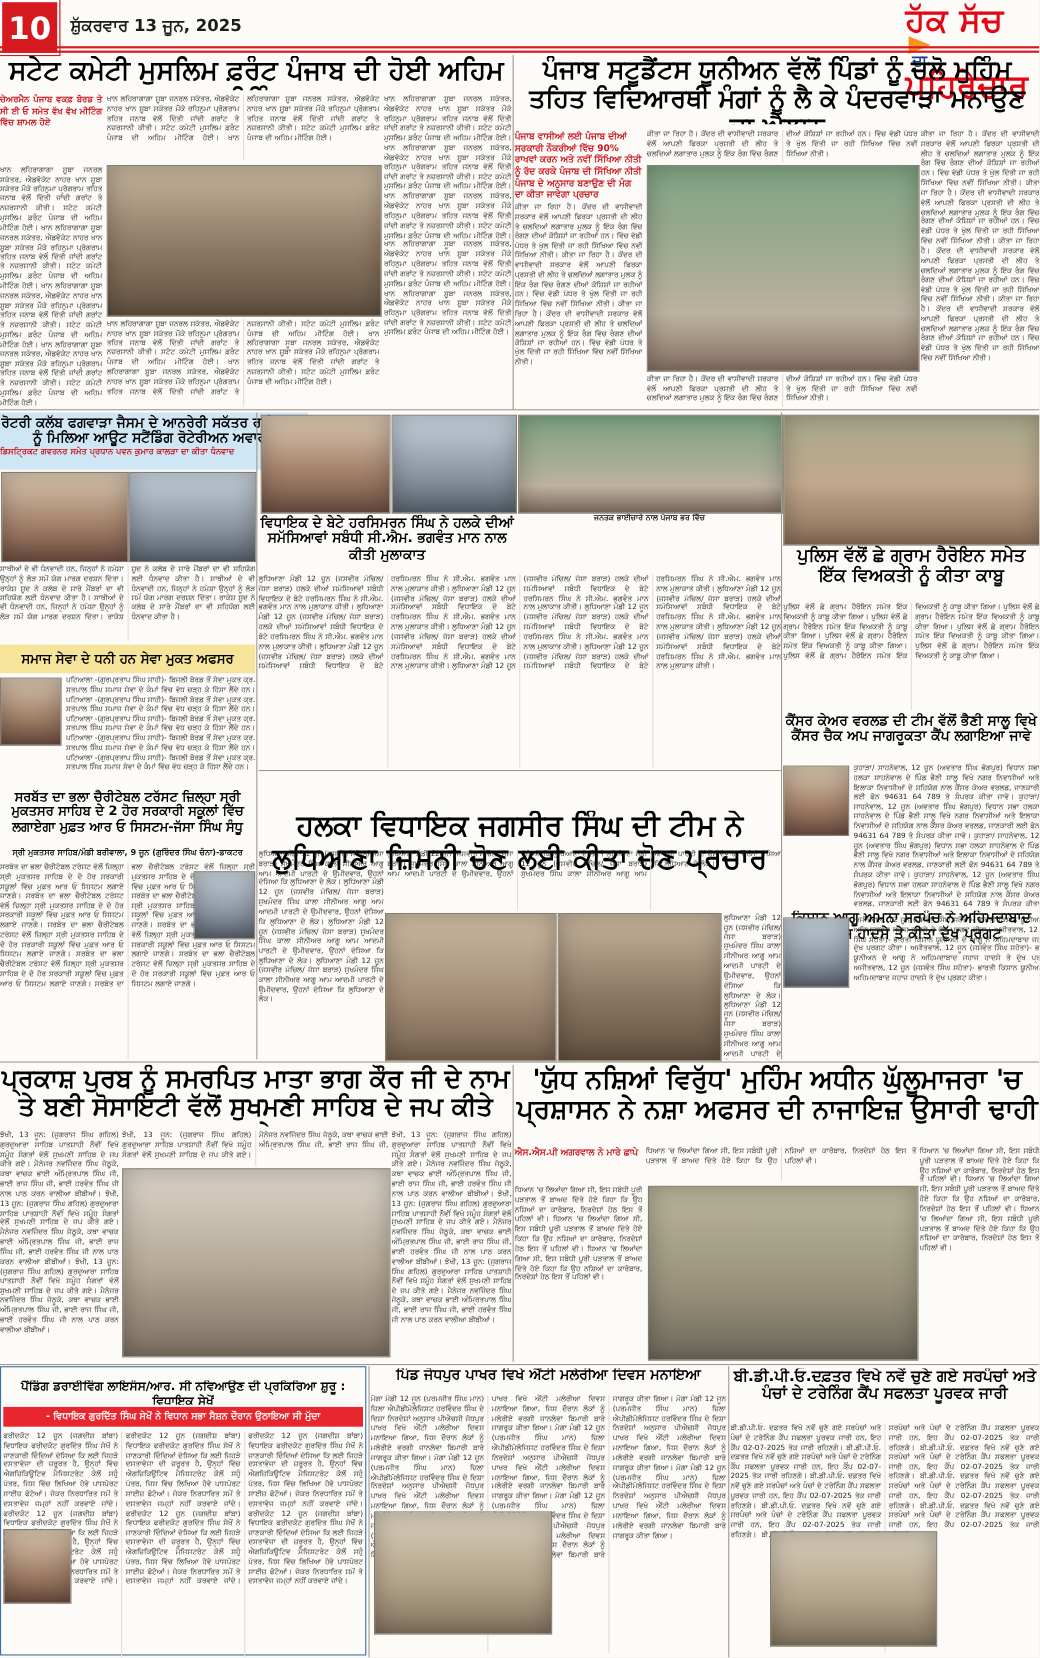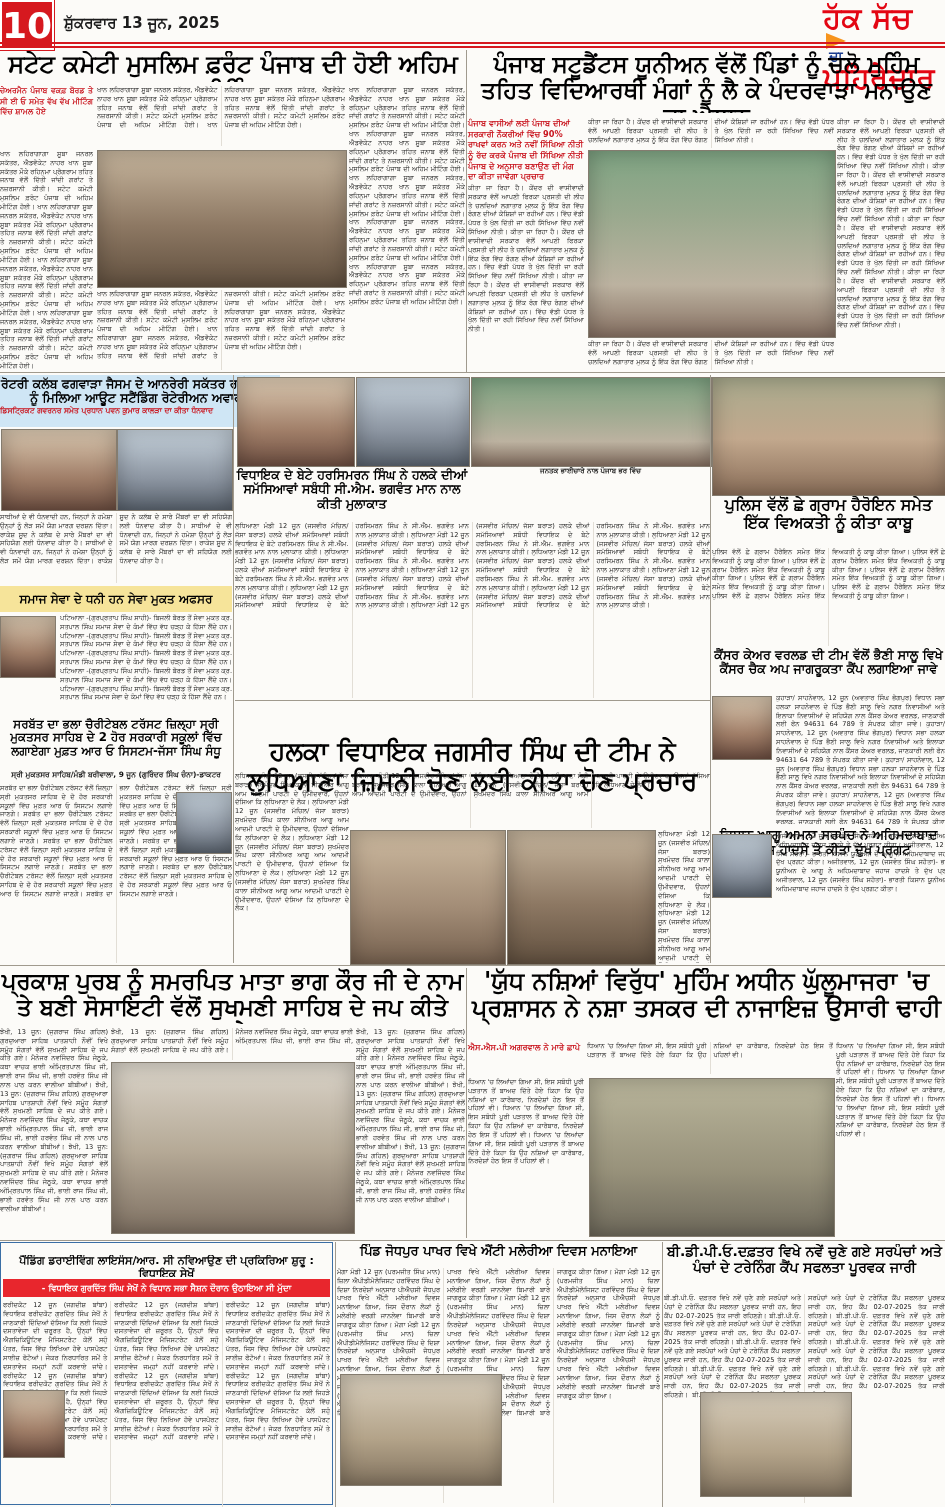--- a/index.html
+++ b/index.html
@@ -21,21 +21,21 @@
   .ph-police{background:linear-gradient(180deg,#a9aa8d 0%,#c2a88d 52%,#8a6e59 100%);}
   .ph-crowd{background:linear-gradient(180deg,#cdbaa0 0%,#a28c76 58%,#76614f 100%);}
   .ph-hall{background:linear-gradient(180deg,#dad4c9 0%,#b5a996 52%,#7e7062 100%);}
   .ph-khaki{background:linear-gradient(180deg,#b9b59b 0%,#98927b 58%,#6e695b 100%);}
   .ph-camp{background:linear-gradient(180deg,#d8cebc 0%,#b3a389 58%,#837460 100%);}
   .rule-h{background:#a09a8e;height:1px;}
   .rule-v{background:#a09a8e;width:1px;}
   .bar-red{background:#e8262d;color:#fff;font-weight:700;font-size:8.6px;display:flex;align-items:center;justify-content:center;overflow:hidden;}
   .bg-blue{background:#cfe6f5;}
   .bg-yellow{background:#f6e49a;}
-  .pgnum{background:#d6191f;color:#fff;font-weight:800;font-size:36px;display:flex;align-items:center;justify-content:center;border:2px solid #fff;outline:1px solid #d6191f;}
+  .pgnum{background:#d6191f;color:#fff;font-weight:800;font-size:28px;display:flex;align-items:center;justify-content:center;border:2px solid #fff;outline:1px solid #d6191f;}
   .date-txt{font-weight:700;font-size:15px;color:#1c1c1c;}
   .masthead{display:flex;align-items:flex-start;font-weight:800;font-size:29px;color:#e30613;letter-spacing:.5px;line-height:1;flex-direction:column;}
   .flagwrap{display:inline-flex;flex-direction:column;align-items:center;margin:0 3px;}
   .pennant{width:0;height:0;border-left:20px solid #f7941d;border-top:8px solid transparent;border-bottom:8px solid transparent;}
   .da{font-size:14px;font-weight:800;color:#1c3e8f;line-height:1.1;}
   .redsub{font-size:7.8px;line-height:1.35;color:#c9151e;font-weight:700;text-align:justify;}
   .redsub-c{font-size:8.2px;line-height:1.3;color:#c9151e;font-weight:700;}
   .float-ph{float:left;margin:2px 4px 2px 0;}
 </style>
 </head>
@@ -132,21 +132,21 @@
   <div class="abs body-txt" style="left:658px;top:830px;width:52px;height:133px;">ਲੁਧਿਆਣਾ ਮੰਡੀ 12 ਜੂਨ (ਜਸਵੀਰ ਮੱਚਿਲ/ ਜੱਸਾ ਬਰਾੜ) ਸੁਖਮੰਦਰ ਸਿੰਘ ਕਾਲਾ ਸੀਨੀਅਰ ਆਗੂ ਆਮ ਆਦਮੀ ਪਾਰਟੀ ਦੇ ਉਮੀਦਵਾਰ, ਉਹਨਾਂ ਦੱਸਿਆ ਕਿ ਲੁਧਿਆਣਾ ਦੇ ਲੋਕ। ਲੁਧਿਆਣਾ ਮੰਡੀ 12 ਜੂਨ (ਜਸਵੀਰ ਮੱਚਿਲ/ ਜੱਸਾ ਬਰਾੜ) ਸੁਖਮੰਦਰ ਸਿੰਘ ਕਾਲਾ ਸੀਨੀਅਰ ਆਗੂ ਆਮ ਆਦਮੀ ਪਾਰਟੀ ਦੇ ਉਮੀਦਵਾਰ, ਉਹਨਾਂ ਦੱਸਿਆ ਕਿ ਲੁਧਿਆਣਾ ਦੇ ਲੋਕ।</div>
 
   <div class="abs rule-h" style="left:0;top:965px;width:945px;"></div>
 
   <div class="abs hl" style="left:0;top:968px;width:465px;height:56px;font-size:23px;">ਪ੍ਰਕਾਸ਼ ਪੁਰਬ ਨੂੰ ਸਮਰਪਿਤ ਮਾਤਾ ਭਾਗ ਕੌਰ ਜੀ ਦੇ ਨਾਮ ਤੇ ਬਣੀ ਸੋਸਾਇਟੀ ਵੱਲੋਂ ਸੁਖਮਣੀ ਸਾਹਿਬ ਦੇ ਜਪ ਕੀਤੇ ਗਏ</div>
   <div class="abs body-txt" style="left:0;top:1028px;width:108px;height:210px;">ਝੋਖੀ, 13 ਜੂਨ: (ਜੁਗਰਾਜ ਸਿੰਘ ਗਹਿਲ) ਗੁਰਦੁਆਰਾ ਸਾਹਿਬ ਪਾਤਸ਼ਾਹੀ ਨੌਵੀਂ ਵਿਖੇ ਸਮੂੰਹ ਸੰਗਤਾਂ ਵੱਲੋਂ ਸੁਖਮਣੀ ਸਾਹਿਬ ਦੇ ਜਪ ਕੀਤੇ ਗਏ। ਮੈਨੇਜਰ ਨਵਜਿੰਦਰ ਸਿੰਘ ਜੇਠੂਕੇ, ਕਥਾ ਵਾਚਕ ਭਾਈ ਅੰਮ੍ਰਿਤਪਾਲ ਸਿੰਘ ਜੀ, ਭਾਈ ਰਾਜ ਸਿੰਘ ਜੀ, ਭਾਈ ਹਰਵੰਤ ਸਿੰਘ ਜੀ ਨਾਲ ਪਾਠ ਕਰਨ ਵਾਲੀਆ ਬੀਬੀਆਂ। ਝੋਖੀ, 13 ਜੂਨ: (ਜੁਗਰਾਜ ਸਿੰਘ ਗਹਿਲ) ਗੁਰਦੁਆਰਾ ਸਾਹਿਬ ਪਾਤਸ਼ਾਹੀ ਨੌਵੀਂ ਵਿਖੇ ਸਮੂੰਹ ਸੰਗਤਾਂ ਵੱਲੋਂ ਸੁਖਮਣੀ ਸਾਹਿਬ ਦੇ ਜਪ ਕੀਤੇ ਗਏ। ਮੈਨੇਜਰ ਨਵਜਿੰਦਰ ਸਿੰਘ ਜੇਠੂਕੇ, ਕਥਾ ਵਾਚਕ ਭਾਈ ਅੰਮ੍ਰਿਤਪਾਲ ਸਿੰਘ ਜੀ, ਭਾਈ ਰਾਜ ਸਿੰਘ ਜੀ, ਭਾਈ ਹਰਵੰਤ ਸਿੰਘ ਜੀ ਨਾਲ ਪਾਠ ਕਰਨ ਵਾਲੀਆ ਬੀਬੀਆਂ। ਝੋਖੀ, 13 ਜੂਨ: (ਜੁਗਰਾਜ ਸਿੰਘ ਗਹਿਲ) ਗੁਰਦੁਆਰਾ ਸਾਹਿਬ ਪਾਤਸ਼ਾਹੀ ਨੌਵੀਂ ਵਿਖੇ ਸਮੂੰਹ ਸੰਗਤਾਂ ਵੱਲੋਂ ਸੁਖਮਣੀ ਸਾਹਿਬ ਦੇ ਜਪ ਕੀਤੇ ਗਏ। ਮੈਨੇਜਰ ਨਵਜਿੰਦਰ ਸਿੰਘ ਜੇਠੂਕੇ, ਕਥਾ ਵਾਚਕ ਭਾਈ ਅੰਮ੍ਰਿਤਪਾਲ ਸਿੰਘ ਜੀ, ਭਾਈ ਰਾਜ ਸਿੰਘ ਜੀ, ਭਾਈ ਹਰਵੰਤ ਸਿੰਘ ਜੀ ਨਾਲ ਪਾਠ ਕਰਨ ਵਾਲੀਆ ਬੀਬੀਆਂ।</div>
   <div class="abs body-txt cols-2" style="left:111px;top:1028px;width:242px;height:32px;">ਝੋਖੀ, 13 ਜੂਨ: (ਜੁਗਰਾਜ ਸਿੰਘ ਗਹਿਲ) ਗੁਰਦੁਆਰਾ ਸਾਹਿਬ ਪਾਤਸ਼ਾਹੀ ਨੌਵੀਂ ਵਿਖੇ ਸਮੂੰਹ ਸੰਗਤਾਂ ਵੱਲੋਂ ਸੁਖਮਣੀ ਸਾਹਿਬ ਦੇ ਜਪ ਕੀਤੇ ਗਏ। ਮੈਨੇਜਰ ਨਵਜਿੰਦਰ ਸਿੰਘ ਜੇਠੂਕੇ, ਕਥਾ ਵਾਚਕ ਭਾਈ ਅੰਮ੍ਰਿਤਪਾਲ ਸਿੰਘ ਜੀ, ਭਾਈ ਰਾਜ ਸਿੰਘ ਜੀ, ਭਾਈ ਹਰਵੰਤ ਸਿੰਘ ਜੀ ਨਾਲ ਪਾਠ ਕਰਨ ਵਾਲੀਆ ਬੀਬੀਆਂ।</div>
   <div class="abs photo ph-hall" style="left:111px;top:1062px;width:242px;height:170px;"></div>
   <div class="abs body-txt" style="left:356px;top:1028px;width:109px;height:210px;">ਝੋਖੀ, 13 ਜੂਨ: (ਜੁਗਰਾਜ ਸਿੰਘ ਗਹਿਲ) ਗੁਰਦੁਆਰਾ ਸਾਹਿਬ ਪਾਤਸ਼ਾਹੀ ਨੌਵੀਂ ਵਿਖੇ ਸਮੂੰਹ ਸੰਗਤਾਂ ਵੱਲੋਂ ਸੁਖਮਣੀ ਸਾਹਿਬ ਦੇ ਜਪ ਕੀਤੇ ਗਏ। ਮੈਨੇਜਰ ਨਵਜਿੰਦਰ ਸਿੰਘ ਜੇਠੂਕੇ, ਕਥਾ ਵਾਚਕ ਭਾਈ ਅੰਮ੍ਰਿਤਪਾਲ ਸਿੰਘ ਜੀ, ਭਾਈ ਰਾਜ ਸਿੰਘ ਜੀ, ਭਾਈ ਹਰਵੰਤ ਸਿੰਘ ਜੀ ਨਾਲ ਪਾਠ ਕਰਨ ਵਾਲੀਆ ਬੀਬੀਆਂ। ਝੋਖੀ, 13 ਜੂਨ: (ਜੁਗਰਾਜ ਸਿੰਘ ਗਹਿਲ) ਗੁਰਦੁਆਰਾ ਸਾਹਿਬ ਪਾਤਸ਼ਾਹੀ ਨੌਵੀਂ ਵਿਖੇ ਸਮੂੰਹ ਸੰਗਤਾਂ ਵੱਲੋਂ ਸੁਖਮਣੀ ਸਾਹਿਬ ਦੇ ਜਪ ਕੀਤੇ ਗਏ। ਮੈਨੇਜਰ ਨਵਜਿੰਦਰ ਸਿੰਘ ਜੇਠੂਕੇ, ਕਥਾ ਵਾਚਕ ਭਾਈ ਅੰਮ੍ਰਿਤਪਾਲ ਸਿੰਘ ਜੀ, ਭਾਈ ਰਾਜ ਸਿੰਘ ਜੀ, ਭਾਈ ਹਰਵੰਤ ਸਿੰਘ ਜੀ ਨਾਲ ਪਾਠ ਕਰਨ ਵਾਲੀਆ ਬੀਬੀਆਂ। ਝੋਖੀ, 13 ਜੂਨ: (ਜੁਗਰਾਜ ਸਿੰਘ ਗਹਿਲ) ਗੁਰਦੁਆਰਾ ਸਾਹਿਬ ਪਾਤਸ਼ਾਹੀ ਨੌਵੀਂ ਵਿਖੇ ਸਮੂੰਹ ਸੰਗਤਾਂ ਵੱਲੋਂ ਸੁਖਮਣੀ ਸਾਹਿਬ ਦੇ ਜਪ ਕੀਤੇ ਗਏ। ਮੈਨੇਜਰ ਨਵਜਿੰਦਰ ਸਿੰਘ ਜੇਠੂਕੇ, ਕਥਾ ਵਾਚਕ ਭਾਈ ਅੰਮ੍ਰਿਤਪਾਲ ਸਿੰਘ ਜੀ, ਭਾਈ ਰਾਜ ਸਿੰਘ ਜੀ, ਭਾਈ ਹਰਵੰਤ ਸਿੰਘ ਜੀ ਨਾਲ ਪਾਠ ਕਰਨ ਵਾਲੀਆ ਬੀਬੀਆਂ।</div>
 
-  <div class="abs hl" style="left:468px;top:968px;width:477px;height:70px;font-size:24px;">'ਯੁੱਧ ਨਸ਼ਿਆਂ ਵਿਰੁੱਧ' ਮੁਹਿੰਮ ਅਧੀਨ ਘੁੱਲੂਮਾਜਰਾ 'ਚ ਪ੍ਰਸ਼ਾਸਨ ਨੇ ਨਸ਼ਾ ਤਸਕਰ ਦੀ ਨਾਜਾਇਜ਼ ਉਸਾਰੀ ਢਾਹੀ</div>
+  <div class="abs hl" style="left:468px;top:968px;width:477px;height:70px;font-size:24px;">'ਯੁੱਧ ਨਸ਼ਿਆਂ ਵਿਰੁੱਧ' ਮੁਹਿੰਮ ਅਧੀਨ ਘੁੱਲੂਮਾਜਰਾ 'ਚ ਪ੍ਰਸ਼ਾਸਨ ਨੇ ਨਸ਼ਾ ਅਫਸਰ ਦੀ ਨਾਜਾਇਜ਼ ਉਸਾਰੀ ਢਾਹੀ</div>
   <div class="abs redsub-c" style="left:468px;top:1042px;width:116px;height:34px;">ਐਸ.ਐਸ.ਪੀ ਅਗਰਵਾਲ ਨੇ ਮਾਰੇ ਛਾਪੇ</div>
   <div class="abs body-txt" style="left:468px;top:1078px;width:116px;height:160px;">ਧਿਆਨ 'ਚ ਲਿਆਂਦਾ ਗਿਆ ਸੀ, ਇਸ ਸਬੰਧੀ ਪੂਰੀ ਪੜਤਾਲ ਤੋਂ ਬਾਅਦ ਦਿੱਤੇ ਹੋਏ ਕਿਹਾ ਕਿ ਉਹ ਨਸ਼ਿਆਂ ਦਾ ਕਾਰੋਬਾਰ, ਨਿਰਦੇਸ਼ਾਂ ਹੇਠ ਇਸ ਤੋਂ ਪਹਿਲਾਂ ਵੀ। ਧਿਆਨ 'ਚ ਲਿਆਂਦਾ ਗਿਆ ਸੀ, ਇਸ ਸਬੰਧੀ ਪੂਰੀ ਪੜਤਾਲ ਤੋਂ ਬਾਅਦ ਦਿੱਤੇ ਹੋਏ ਕਿਹਾ ਕਿ ਉਹ ਨਸ਼ਿਆਂ ਦਾ ਕਾਰੋਬਾਰ, ਨਿਰਦੇਸ਼ਾਂ ਹੇਠ ਇਸ ਤੋਂ ਪਹਿਲਾਂ ਵੀ। ਧਿਆਨ 'ਚ ਲਿਆਂਦਾ ਗਿਆ ਸੀ, ਇਸ ਸਬੰਧੀ ਪੂਰੀ ਪੜਤਾਲ ਤੋਂ ਬਾਅਦ ਦਿੱਤੇ ਹੋਏ ਕਿਹਾ ਕਿ ਉਹ ਨਸ਼ਿਆਂ ਦਾ ਕਾਰੋਬਾਰ, ਨਿਰਦੇਸ਼ਾਂ ਹੇਠ ਇਸ ਤੋਂ ਪਹਿਲਾਂ ਵੀ।</div>
   <div class="abs body-txt cols-2" style="left:587px;top:1042px;width:246px;height:32px;">ਧਿਆਨ 'ਚ ਲਿਆਂਦਾ ਗਿਆ ਸੀ, ਇਸ ਸਬੰਧੀ ਪੂਰੀ ਪੜਤਾਲ ਤੋਂ ਬਾਅਦ ਦਿੱਤੇ ਹੋਏ ਕਿਹਾ ਕਿ ਉਹ ਨਸ਼ਿਆਂ ਦਾ ਕਾਰੋਬਾਰ, ਨਿਰਦੇਸ਼ਾਂ ਹੇਠ ਇਸ ਤੋਂ ਪਹਿਲਾਂ ਵੀ।</div>
   <div class="abs photo ph-khaki" style="left:589px;top:1078px;width:244px;height:157px;"></div>
   <div class="abs body-txt" style="left:836px;top:1042px;width:109px;height:196px;">ਧਿਆਨ 'ਚ ਲਿਆਂਦਾ ਗਿਆ ਸੀ, ਇਸ ਸਬੰਧੀ ਪੂਰੀ ਪੜਤਾਲ ਤੋਂ ਬਾਅਦ ਦਿੱਤੇ ਹੋਏ ਕਿਹਾ ਕਿ ਉਹ ਨਸ਼ਿਆਂ ਦਾ ਕਾਰੋਬਾਰ, ਨਿਰਦੇਸ਼ਾਂ ਹੇਠ ਇਸ ਤੋਂ ਪਹਿਲਾਂ ਵੀ। ਧਿਆਨ 'ਚ ਲਿਆਂਦਾ ਗਿਆ ਸੀ, ਇਸ ਸਬੰਧੀ ਪੂਰੀ ਪੜਤਾਲ ਤੋਂ ਬਾਅਦ ਦਿੱਤੇ ਹੋਏ ਕਿਹਾ ਕਿ ਉਹ ਨਸ਼ਿਆਂ ਦਾ ਕਾਰੋਬਾਰ, ਨਿਰਦੇਸ਼ਾਂ ਹੇਠ ਇਸ ਤੋਂ ਪਹਿਲਾਂ ਵੀ। ਧਿਆਨ 'ਚ ਲਿਆਂਦਾ ਗਿਆ ਸੀ, ਇਸ ਸਬੰਧੀ ਪੂਰੀ ਪੜਤਾਲ ਤੋਂ ਬਾਅਦ ਦਿੱਤੇ ਹੋਏ ਕਿਹਾ ਕਿ ਉਹ ਨਸ਼ਿਆਂ ਦਾ ਕਾਰੋਬਾਰ, ਨਿਰਦੇਸ਼ਾਂ ਹੇਠ ਇਸ ਤੋਂ ਪਹਿਲਾਂ ਵੀ।</div>
 
   <div class="abs rule-v" style="left:466px;top:968px;height:270px;"></div>
   <div class="abs rule-h" style="left:0;top:1240px;width:945px;"></div>
 
   <div class="abs" style="left:0;top:1242px;width:333px;height:263px;border:1px solid #3a6ea5;box-sizing:border-box;">

